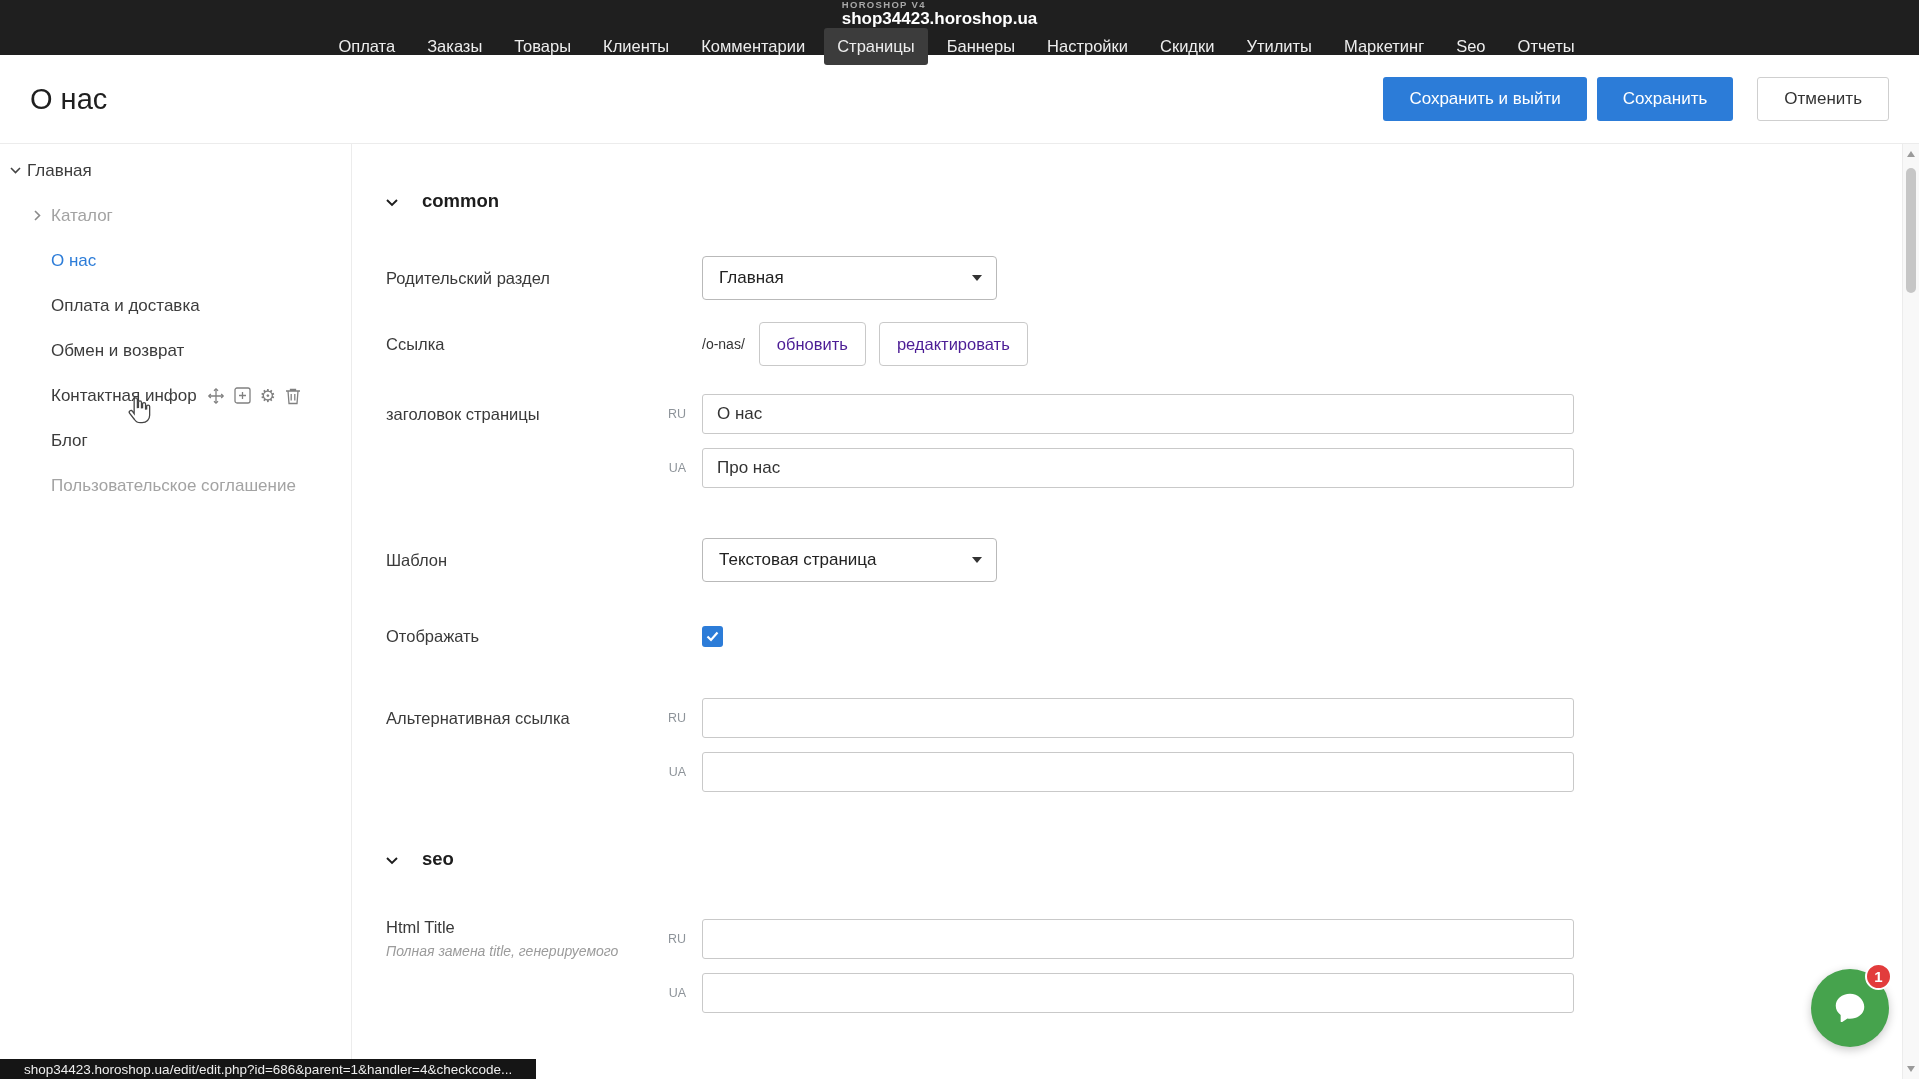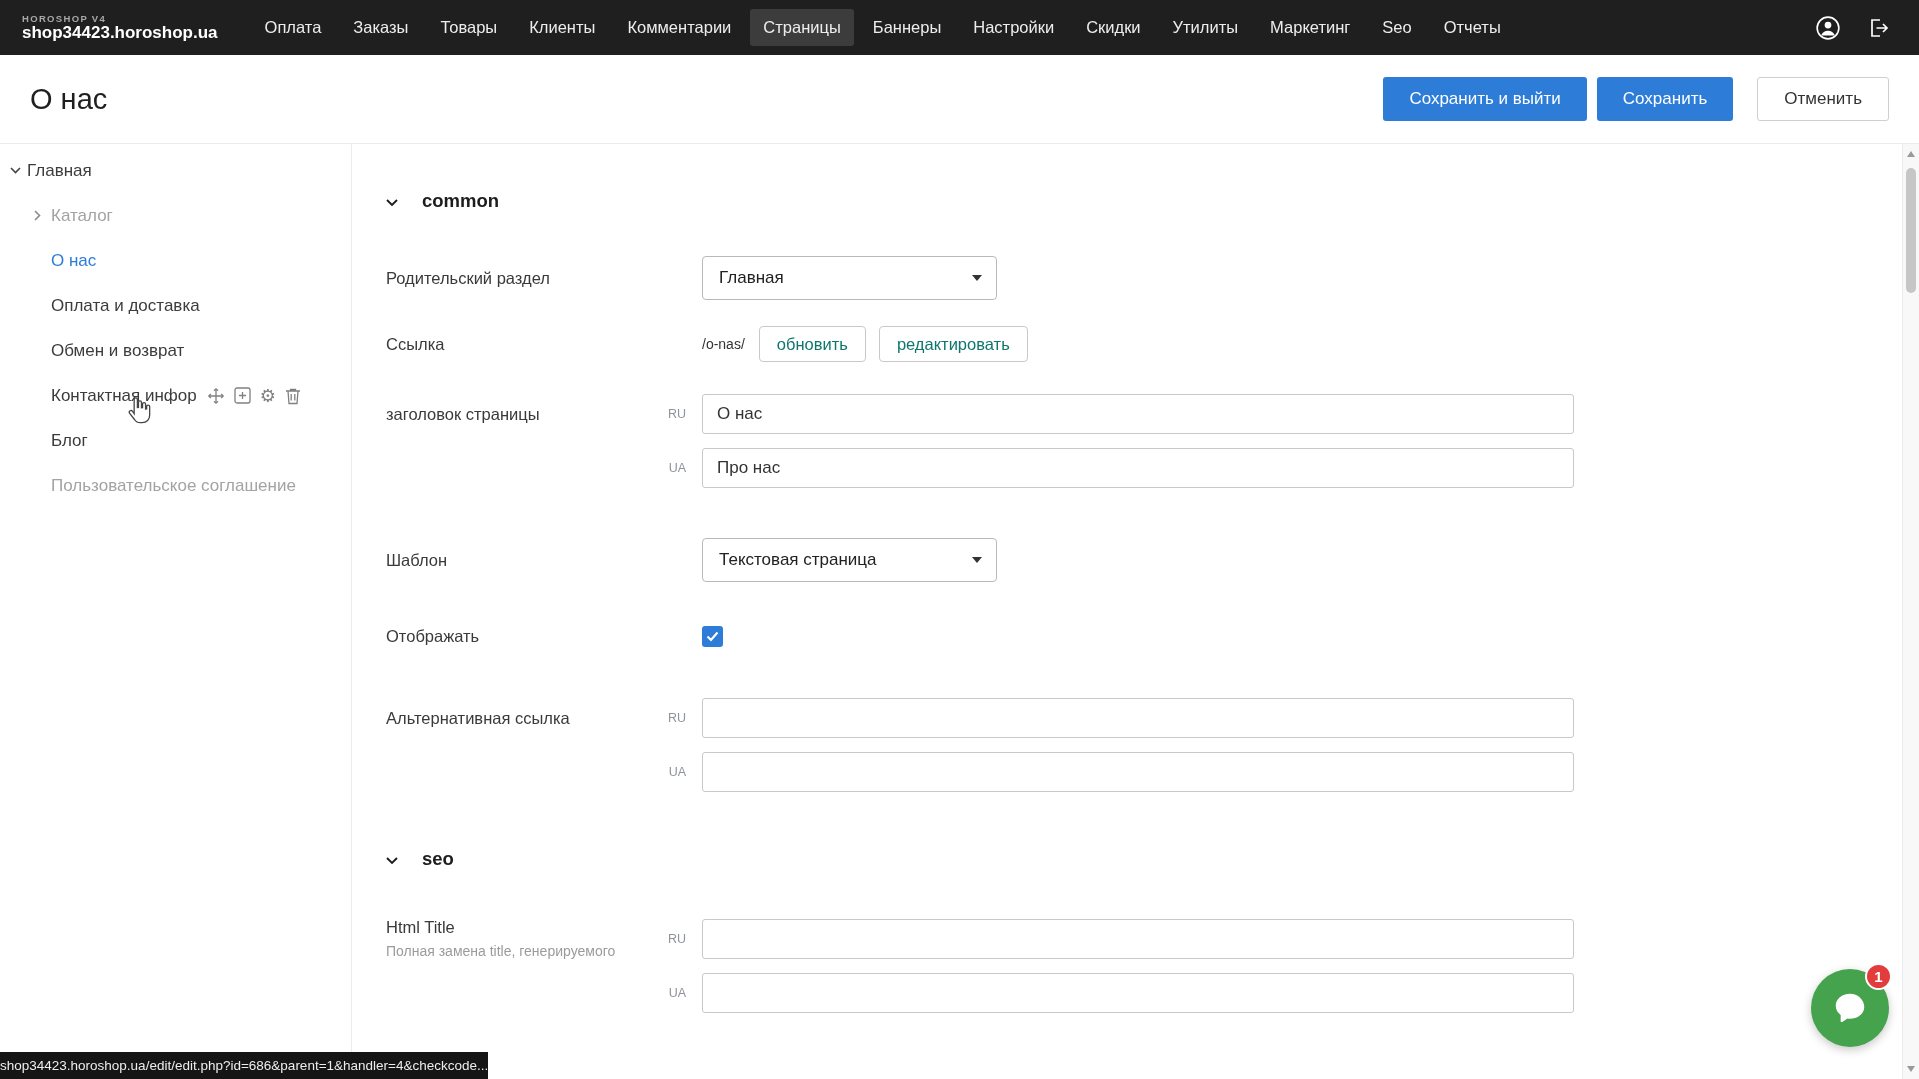--- a/index.html
+++ b/index.html
@@ -1,21 +1,21 @@
 <!DOCTYPE html>
 <html style="--accent: #2c7cd8; --chat: #46a34d; --badge: #e23c3c;"><head>
 <meta charset="utf-8">
 <style>
   * { margin:0; padding:0; box-sizing:border-box; }
   html,body { width:1919px; height:1079px; }
   body { font-family:"Liberation Sans","DejaVu Sans",sans-serif; background:#fff; overflow:hidden; }
   .page { position:relative; width:1919px; height:1079px; overflow:hidden; background:#fff; }
 
   
-  .topbar { height:55px; background:#1f1f1f; display:flex; align-items:center; padding:0 28px 0 22px; }
+  .topbar { height:55px; background:#1f1f1f; display:flex; align-items:center; padding:0 28px 0 22px;flex-direction:column; }
   .logo { margin-right:34px; line-height:1.05; cursor:pointer; }
   .logo-small { font-size:9.5px; letter-spacing:.14em; color:#a8a8a8; font-weight:700; }
   .logo-domain { font-size:17px; color:#fff; font-weight:700; }
   .mainnav { display:flex; align-items:center; gap:6px; }
   .nav-item { color:#ededed; font-size:16.5px; padding:9px 13px; border-radius:3px; cursor:pointer; white-space:nowrap; }
   .nav-item.active { background:#3c3c3c;padding-left:13px; }
   .topbar-right { margin-left:auto; display:flex; gap:26px; align-items:center; }
   .tb-icon { cursor:pointer; display:flex; align-items:center; }
 
   
@@ -45,37 +45,37 @@
   
   .content { flex:1; padding:46px 0 0 34px; overflow:hidden; position:relative; }
   .section-head { display:flex; align-items:center; gap:24px; font-weight:700; font-size:18.5px; color:#1d1d1d; margin-bottom:44px; cursor:pointer; }
   .frow { display:flex; align-items:center; }
   .flabel { width:316px; flex:none; font-size:16.5px; color:#3a3a3a; position:relative; padding-right:44px; }
   .lang { position:absolute; right:16px; top:50%; transform:translateY(-50%); font-size:12.5px; color:#8e949a; }
   .tinput { width:872px; height:40px; border:1px solid #c9c9c9; border-radius:3px; font-size:17px; color:#333; padding:0 14px; font-family:inherit; outline:none; background:#fff; }
   .selectbox { width:295px; height:44px; border:1px solid #b9b9b9; border-radius:4px; display:flex; align-items:center; padding:0 16px; font-size:17px; color:#222; position:relative; cursor:pointer; background:#fff; }
   .selectbox .caret { position:absolute; right:14px; width:0; height:0; border-left:5.5px solid transparent; border-right:5.5px solid transparent; border-top:6.5px solid #333; }
   .link-path { font-size:14px; color:#333; margin-right:14px; }
-  .btn-small { height:36px; padding:0 17px; background:#fff; border:1px solid #c9c9c9; border-radius:4px; font-size:16.5px; color:#0f766e; cursor:pointer; margin-right:13px; font-family:inherit; }
+  .btn-small { height:44px; padding:0 17px; background:#fff; border:1px solid #c9c9c9; border-radius:4px; font-size:16.5px; color:#4c1d95; cursor:pointer; margin-right:13px; font-family:inherit; }
   .checkbox { width:21px; height:21px; border-radius:3px; cursor:pointer; }
   .checkbox.checked { background:var(--accent,#2c7cd8); display:flex; align-items:center; justify-content:center; }
   .checkbox.unchecked { border:1.6px solid #8f8f8f; background:#fff; }
-  .hint { font-size:14px; color:#9b9b9b; margin-top:6px; font-weight:400; }
+  .hint { font-size:14px; color:#9b9b9b; margin-top:6px; font-weight:400;font-style:italic; }
   .mb30{margin-bottom:30px}.mb36{margin-bottom:36px}.mb14{margin-bottom:14px}.mb50{margin-bottom:50px}
   .mb40{margin-bottom:40px}.mb48{margin-bottom:48px}.mb56{margin-bottom:56px}
   .h28{height:28px}
 
   
   .scrollbar { position:absolute; top:144px; right:0; bottom:0; width:17px; background:#f8f8f8; border-left:1px solid #ececec; cursor:pointer; }
   .sb-up { position:absolute; top:7px; left:4px; width:0; height:0; border-left:4.5px solid transparent; border-right:4.5px solid transparent; border-bottom:6px solid #9a9a9a; }
   .sb-down { position:absolute; bottom:7px; left:4px; width:0; height:0; border-left:4.5px solid transparent; border-right:4.5px solid transparent; border-top:6px solid #9a9a9a; }
   .sb-thumb { position:absolute; top:24px; left:3px; width:10px; height:125px; background:#c6c6c6; border-radius:6px; }
 
   
-  .statusbar { position:absolute; left:0; bottom:0; height:27px; background:#151515; color:#ededed; font-size:13.5px; display:flex; align-items:center; padding:0 0; max-width:700px; white-space:nowrap; z-index:6; }
+  .statusbar { position:absolute; left:0; bottom:0; height:20px; background:#151515; color:#ededed; font-size:13.5px; display:flex; align-items:center; padding:0 24px; max-width:700px; white-space:nowrap; z-index:6; }
 
   
   .chat { position:absolute; right:30px; bottom:32px; width:78px; height:78px; border-radius:50%; background:var(--chat,#46a34d); display:flex; align-items:center; justify-content:center; cursor:pointer; box-shadow:0 3px 10px rgba(0,0,0,.22); z-index:6; }
   .chat-badge { position:absolute; top:-6px; right:-3px; min-width:27px; height:27px; border-radius:50%; background:var(--badge,#e23c3c); color:#fff; font-size:15px; font-weight:700; display:flex; align-items:center; justify-content:center; border:2px solid #fff; }
 
   .cursor { position:absolute; left:126px; top:396px; z-index:9; pointer-events:none; }
 </style>
 </head>
 <body>
 

